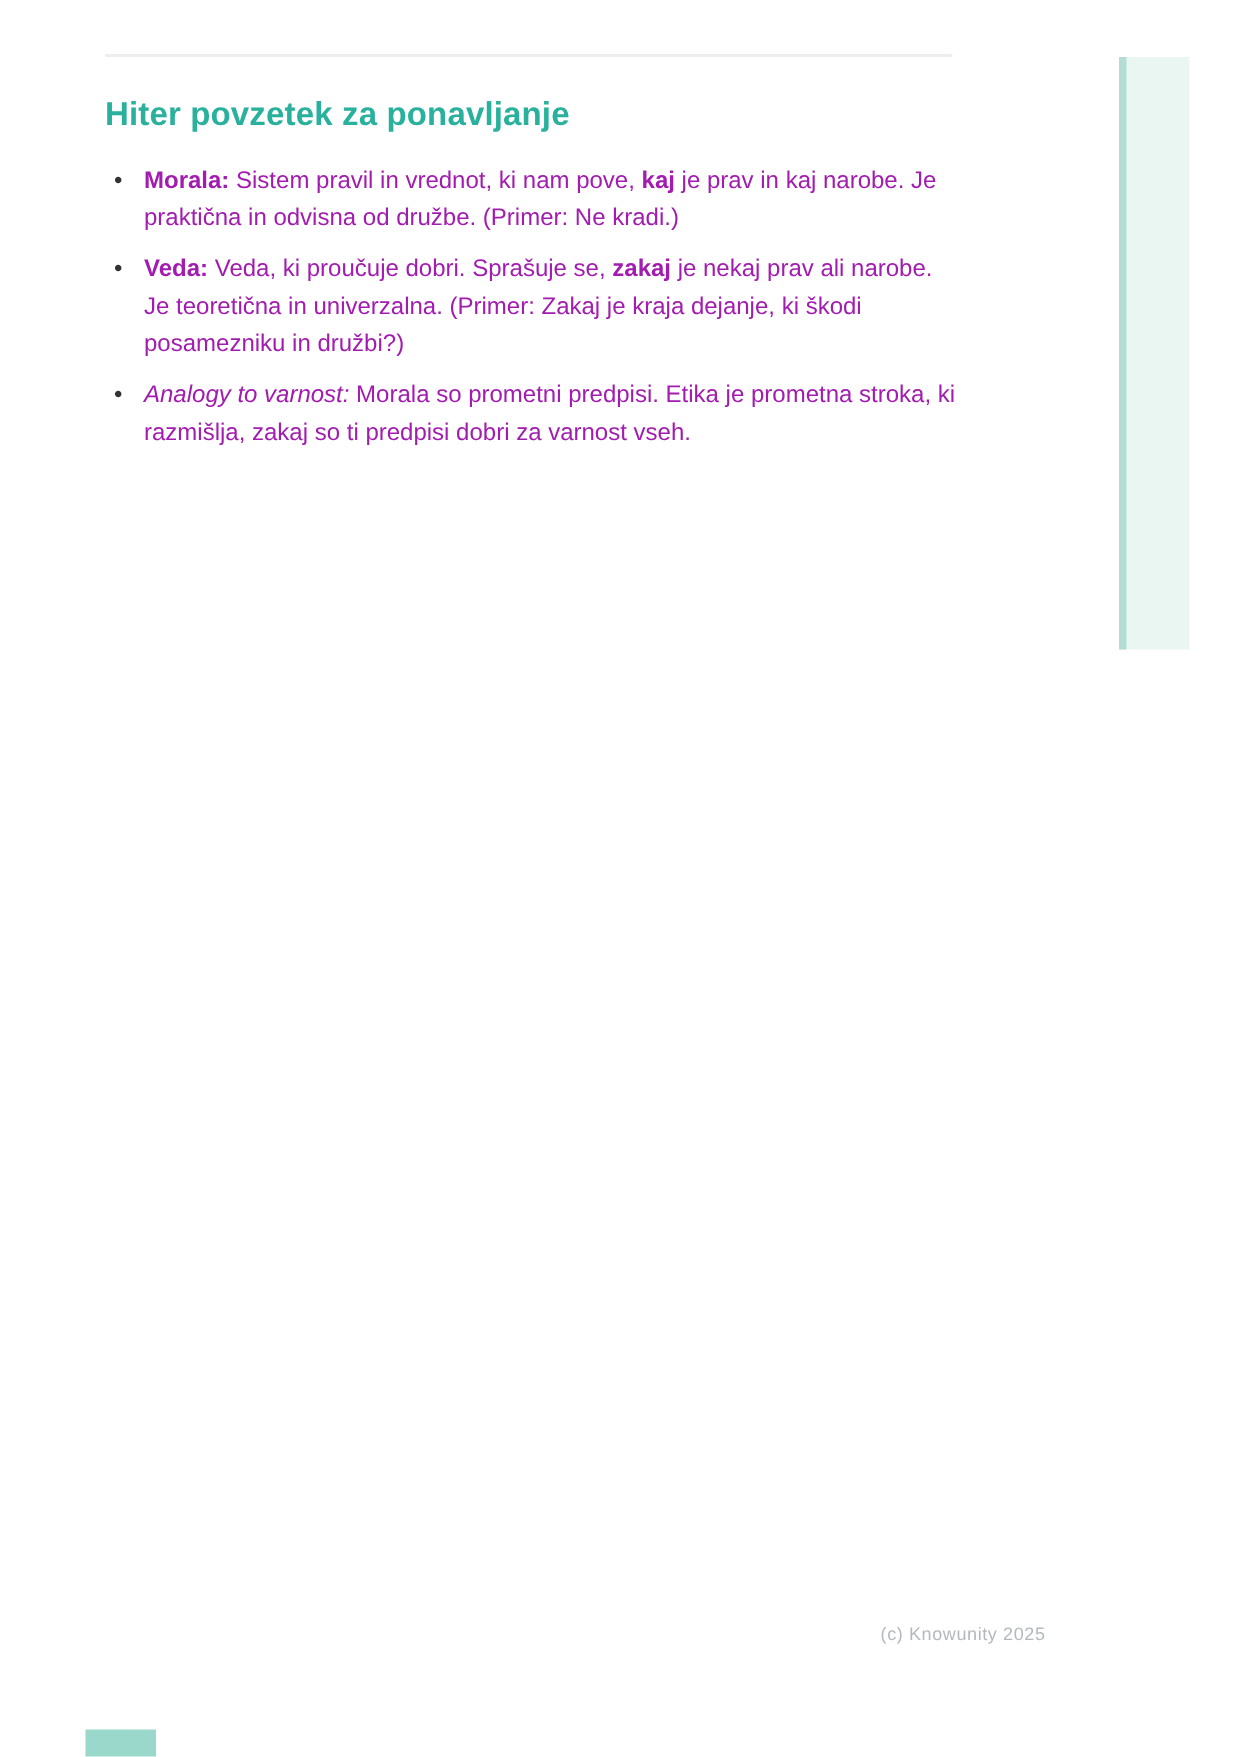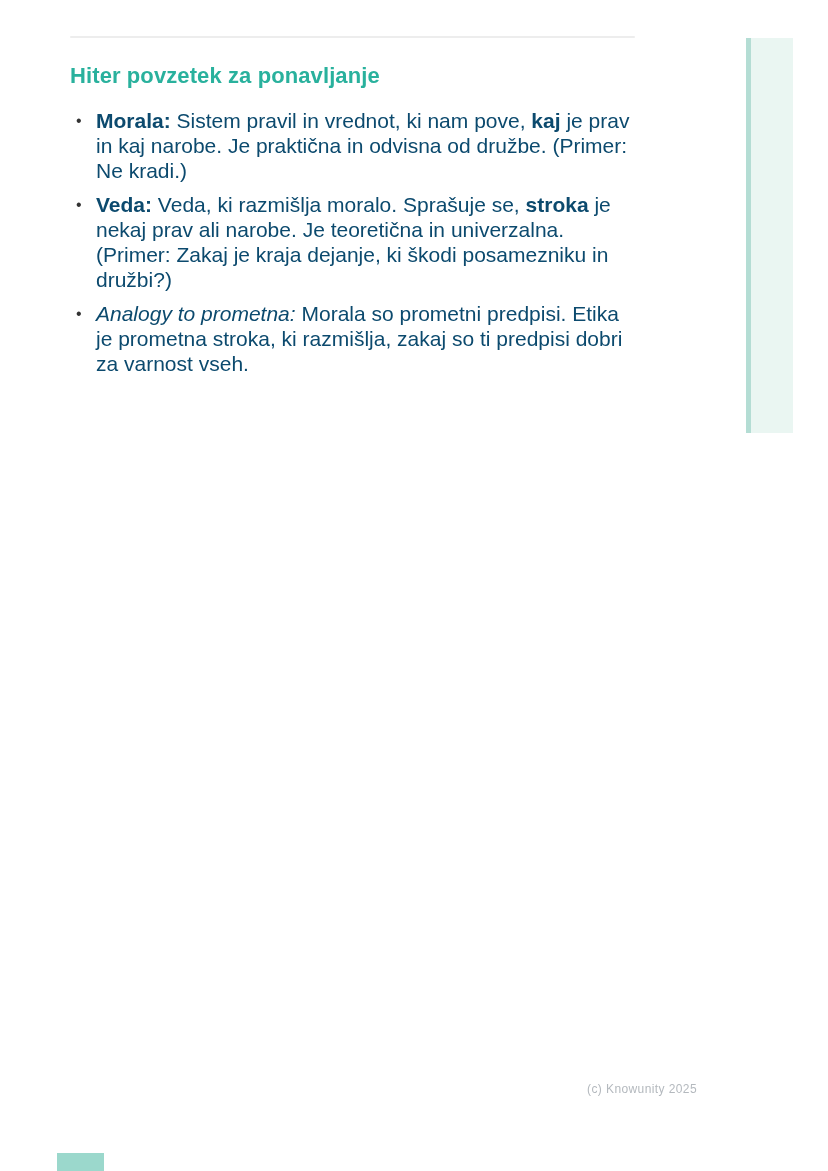--- a/index.html
+++ b/index.html
@@ -32,23 +32,23 @@
   .summary-list {
     position: absolute;
     left: 70px; top: 108px;
     width: 570px;
     list-style: none;
   }
   .summary-list li {
     position: relative;
     padding-left: 26px;
     margin-bottom: 9px;
-    font-size: 21px;
+    font-size: 16px;
     line-height: 25px;
-    color: #0c4a6e;
+    color: #a21caf;
   }
   .summary-list li::before {
     content: "•";
     position: absolute;
     left: 6px; top: 0;
     color: #333333;
     font-size: 16px;
   }
   .seg-b { font-weight: 700; }
   .seg-i { font-style: italic; }
@@ -77,22 +77,22 @@
 <body>
 
 <div class="page">
 
   <div class="top-divider"></div>
 
   <h1 class="page-title">Hiter povzetek za ponavljanje</h1>
 
   <ul class="summary-list" id="summary-list">
       <li><span class="seg-b">Morala:</span><span class="seg-n"> Sistem pravil in vrednot, ki nam pove, </span><span class="seg-b">kaj</span><span class="seg-n"> je prav in kaj narobe. Je praktična in odvisna od družbe. (Primer: Ne kradi.)</span></li>
-      <li><span class="seg-b">Veda:</span><span class="seg-n"> Veda, ki razmišlja moralo. Sprašuje se, </span><span class="seg-b">stroka</span><span class="seg-n"> je nekaj prav ali narobe. Je teoretična in univerzalna. (Primer: Zakaj je kraja dejanje, ki škodi posamezniku in družbi?)</span></li>
-      <li><span class="seg-i">Analogy to prometna:</span><span class="seg-n"> Morala so prometni predpisi. Etika je prometna stroka, ki razmišlja, zakaj so ti predpisi dobri za varnost vseh.</span></li>
+      <li><span class="seg-b">Veda:</span><span class="seg-n"> Veda, ki proučuje dobri. Sprašuje se, </span><span class="seg-b">zakaj</span><span class="seg-n"> je nekaj prav ali narobe. Je teoretična in univerzalna. (Primer: Zakaj je kraja dejanje, ki škodi posamezniku in družbi?)</span></li>
+      <li><span class="seg-i">Analogy to varnost:</span><span class="seg-n"> Morala so prometni predpisi. Etika je prometna stroka, ki razmišlja, zakaj so ti predpisi dobri za varnost vseh.</span></li>
     </ul>
 
   <div class="right-accent-bar"></div>
 
   <div class="corner-accent-bar"></div>
 
   <div class="footer-copyright">(c) Knowunity 2025</div>
 
 </div>
 

